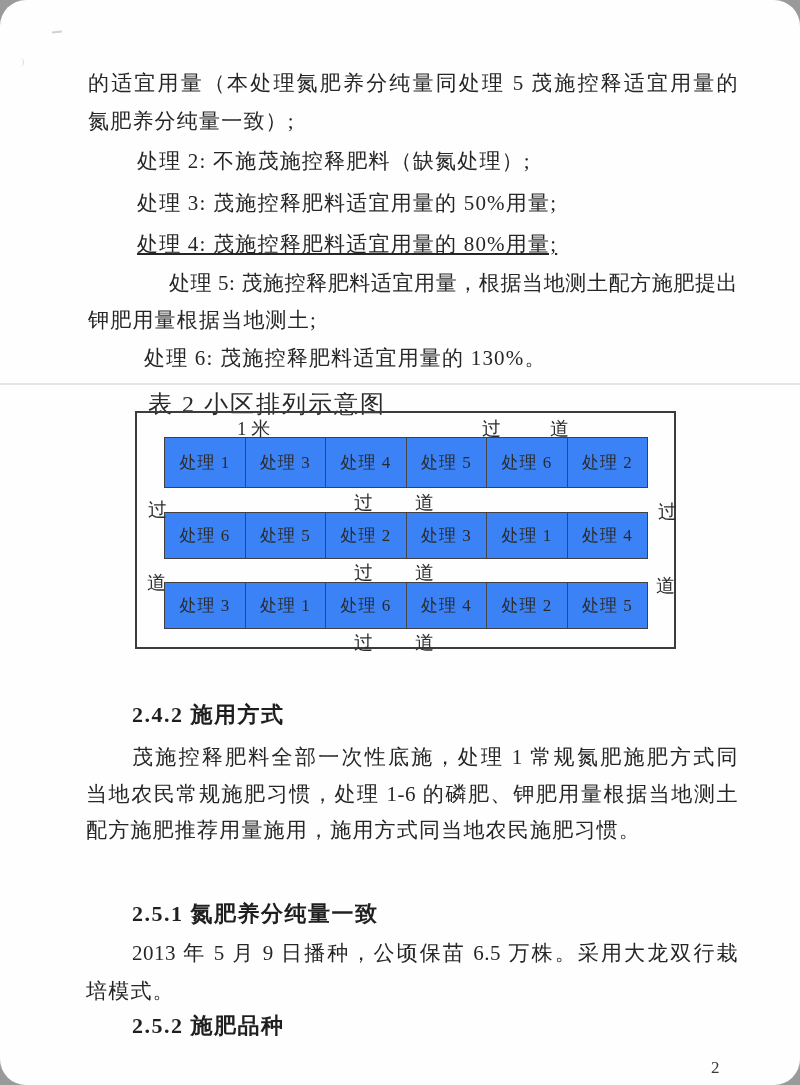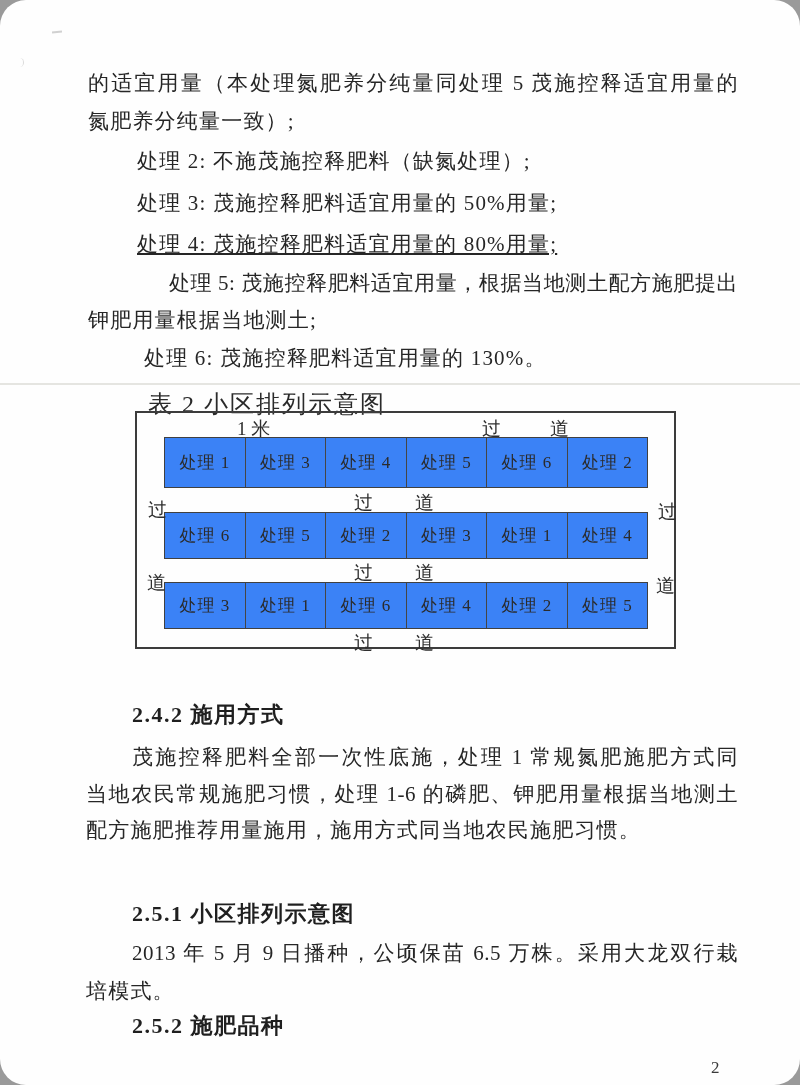--- a/index.html
+++ b/index.html
@@ -129,19 +129,19 @@
     <div class="dlabel" style="left:10px;top:161px;">道</div>
     <div class="dlabel" style="left:521px;top:90px;">过</div>
     <div class="dlabel" style="left:519px;top:164px;">道</div>
   </div>
 
   <div class="heading" style="left:132px;top:700px;">2.4.2 施用方式</div>
   <div class="line just" style="left:132px;top:744px;">茂施控释肥料全部一次性底施，处理 1 常规氮肥施肥方式同</div>
   <div class="line just" style="left:86px;top:781px;">当地农民常规施肥习惯，处理 1-6 的磷肥、钾肥用量根据当地测土</div>
   <div class="line" style="left:86px;top:817px;">配方施肥推荐用量施用，施用方式同当地农民施肥习惯。</div>
 
-  <div class="heading" style="left:132px;top:899px;">2.5.1 小区排列示意图</div>
+  <div class="heading" style="left:132px;top:899px;">2.5.1 氮肥养分纯量一致</div>
   <div class="line just" style="left:132px;top:940px;">2013 年 5 月 9 日播种，公顷保苗 6.5 万株。采用大龙双行栽</div>
   <div class="line" style="left:86px;top:978px;">培模式。</div>
   <div class="heading" style="left:132px;top:1011px;">2.5.2 施肥品种</div>
 
   <div class="pagenum">2</div>
 </div>
 
 </body></html>

